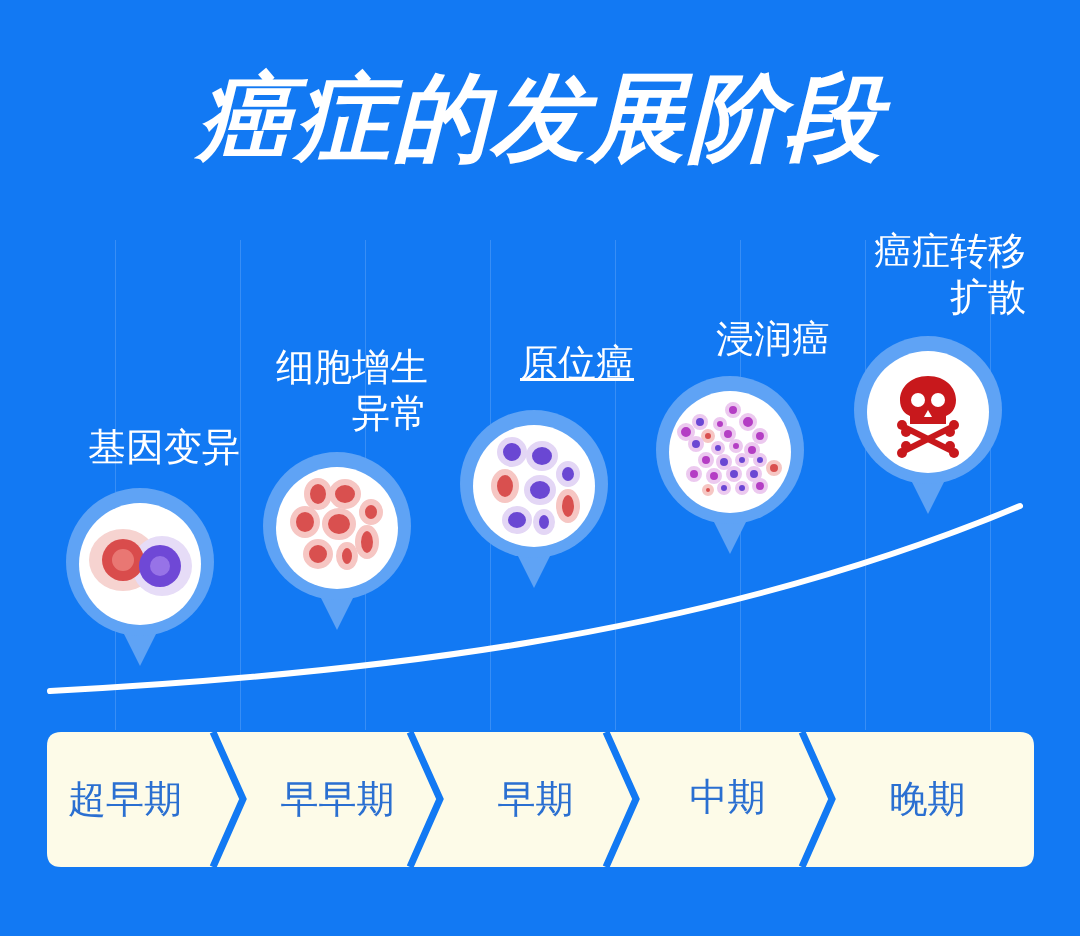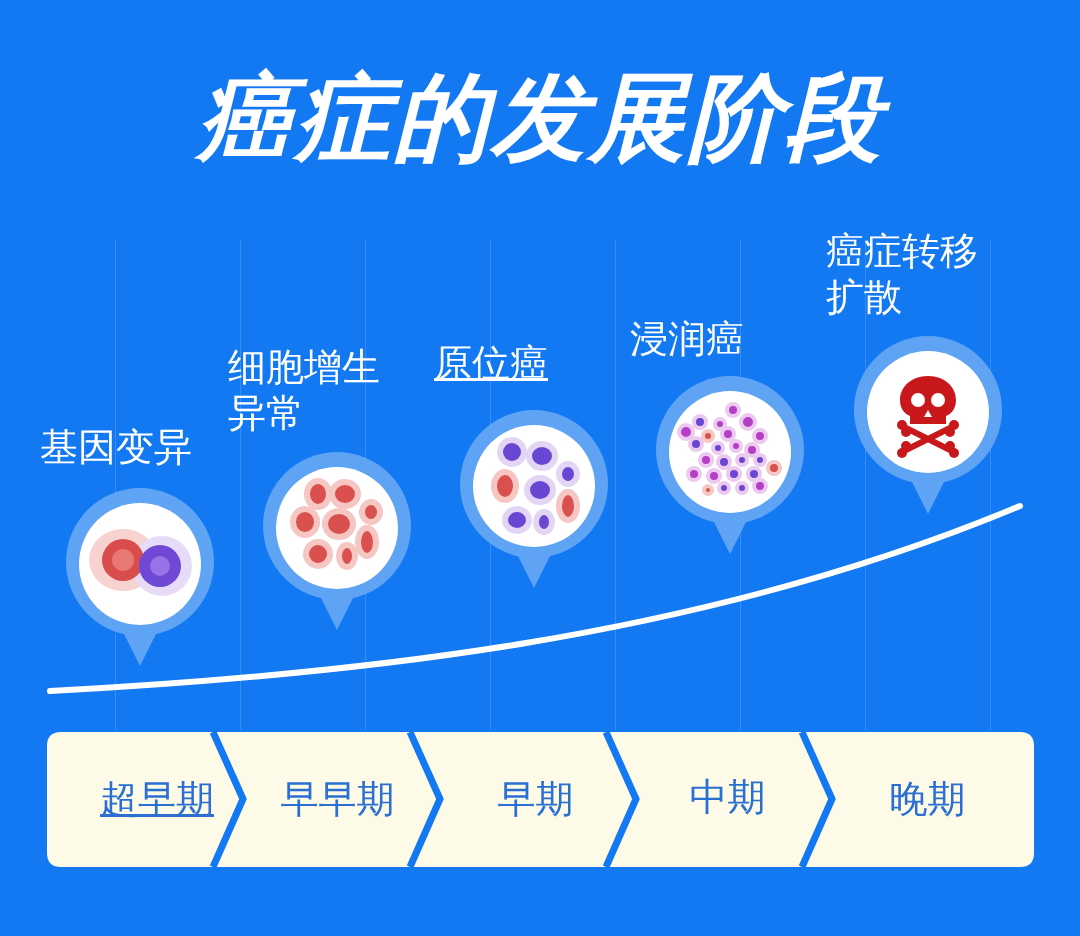--- a/index.html
+++ b/index.html
@@ -1,19 +1,19 @@
 <!DOCTYPE html>
 <html><head>
 <meta charset="utf-8">
 <style>
   html, body { margin:0; padding:0; }
   body { width:1080px; height:936px; overflow:hidden; background:#1279f3; font-family:"DejaVu Sans","Liberation Sans",sans-serif; position:relative; }
   .title { position:absolute; left:0; top:58px; width:1080px; text-align:center; color:#fff; font-size:96px; font-weight:bold; letter-spacing:2px; line-height:120px;font-style:italic; }
   .guide { position:absolute; top:240px; width:1px; height:490px; background:rgba(255,255,255,0.16); }
-  .label { position:absolute; color:#fff; font-size:38px; line-height:46px; text-align:left; white-space:pre-line; }
+  .label { position:absolute; color:#fff; font-size:38px; line-height:46px; text-align:right; white-space:pre-line; }
   .bubble { position:absolute; width:148px; height:178px; }
   .bubble svg { position:absolute; left:0; top:0; }
   .curve { position:absolute; left:0; top:0; }
   .stagebar { position:absolute; left:47px; top:732px; width:987px; height:135px; }
   .stage-text { position:absolute; top:732px; height:135px; line-height:135px; color:#2a6fd1; font-size:38px; text-align:center; }
 </style>
 </head>
 <body>
 
 <div class="title">癌症的发展阶段</div>
@@ -155,17 +155,17 @@
 <svg class="stagebar" width="987" height="135" viewBox="0 0 987 135">
   <path d="M14 0 L973 0 Q987 0 987 14 L987 121 Q987 135 973 135 L14 135 Q0 135 0 121 L0 14 Q0 0 14 0 Z" fill="#fdfbe8"></path>
   <g fill="none" stroke="#1279f3" stroke-width="7" stroke-linejoin="miter">
     <polyline points="166,0 196,67 166,135"></polyline>
     <polyline points="363,0 393,67 363,135"></polyline>
     <polyline points="559,0 589,67 559,135"></polyline>
     <polyline points="755,0 785,67 755,135"></polyline>
   </g>
 </svg>
 
-<div class="stage-text" style="left:62px; width:190px;text-decoration:underline;">超早期</div>
+<div class="stage-text" style="left:30px; width:190px;">超早期</div>
 <div class="stage-text" style="left:240px; width:195px;">早早期</div>
 <div class="stage-text" style="left:438px; width:195px;">早期</div>
 <div class="stage-text" style="left:630px; width:195px;font-family:Liberation Mono, monospace;">中期</div>
 <div class="stage-text" style="left:830px; width:195px;">晚期</div>
 
 </body></html>

